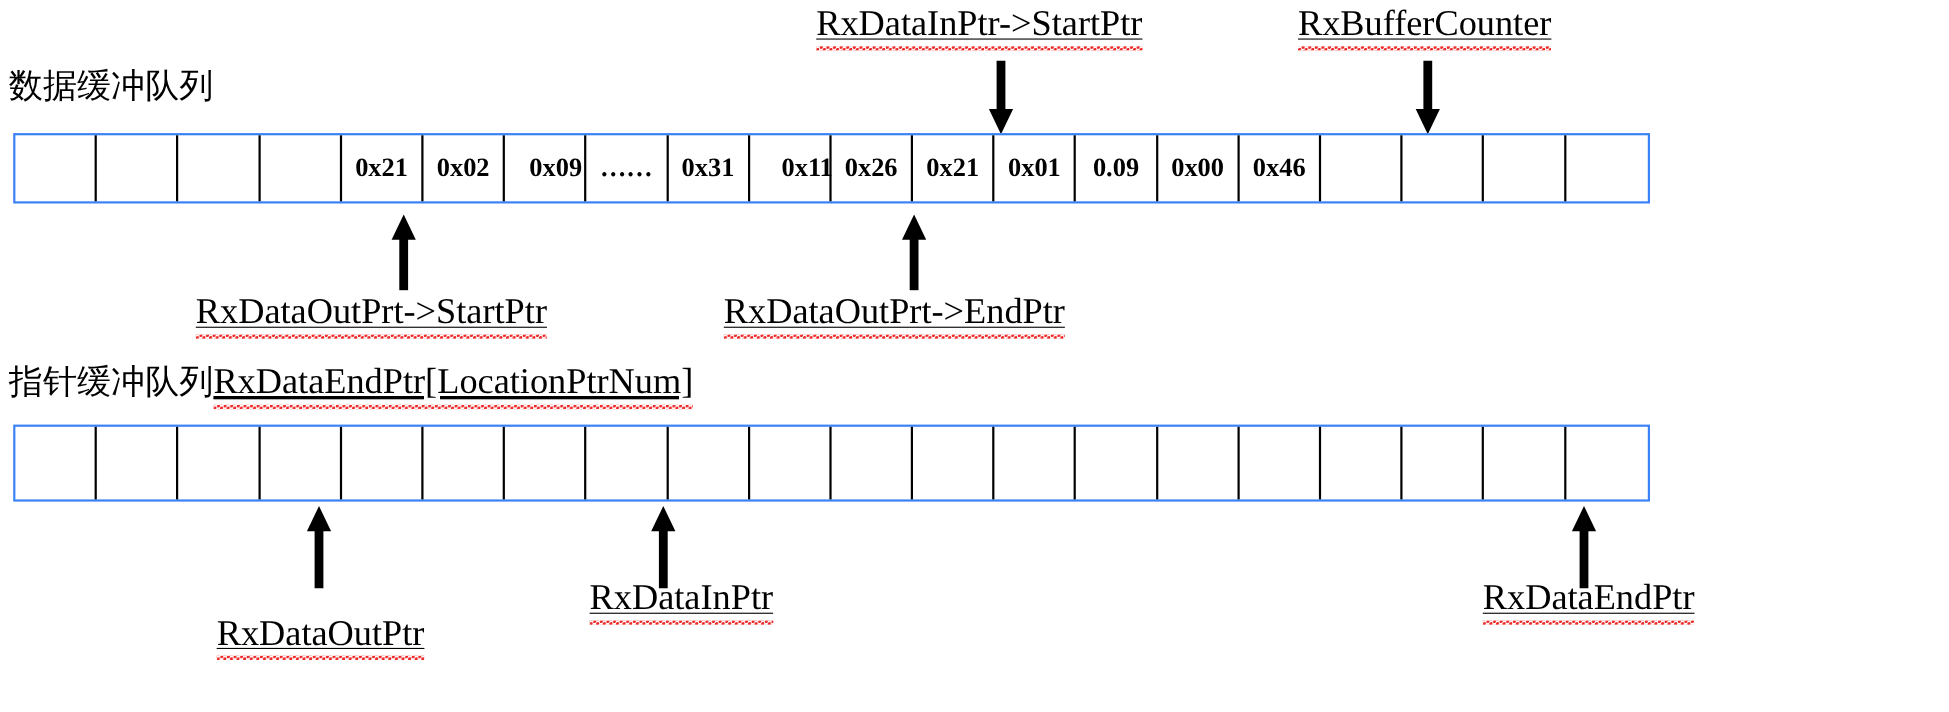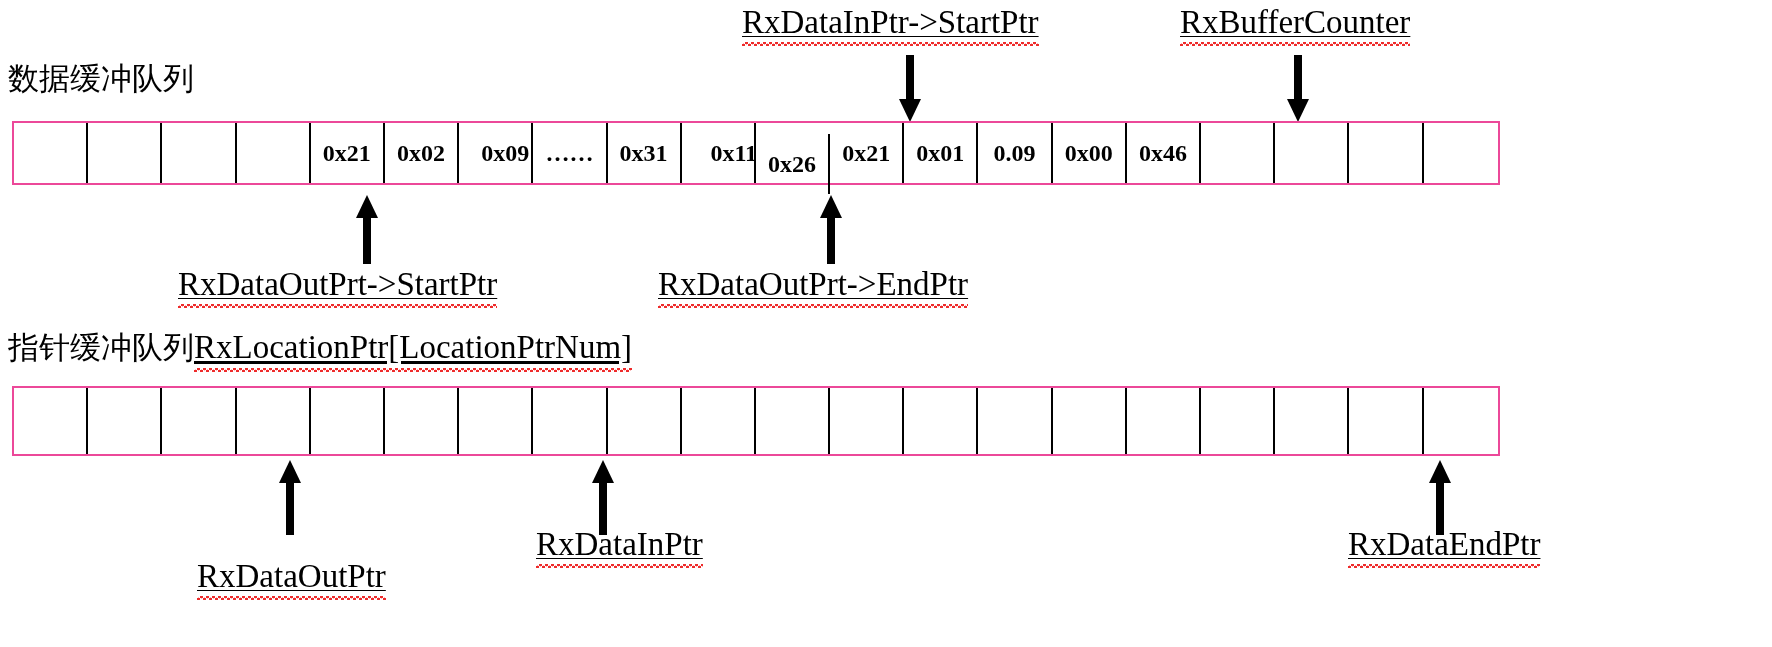--- a/index.html
+++ b/index.html
@@ -75,21 +75,21 @@
       radial-gradient(circle at 4.5px 1px, #ee2b2b 1.3px, rgba(0,0,0,0) 1.6px);
     background-size: 6px 4px;
     background-repeat: repeat-x;
   }
 
   
   .buffer-row {
     position: absolute;
     display: flex;
     box-sizing: border-box;
-    border: 2px solid #ec4899;
+    border: 2px solid #3b82f6;
     background: #fff;
   }
   .cell {
     box-sizing: border-box;
     border-right: 2px solid #000;
     display: flex;
     align-items: center;
     justify-content: center;
     font-family: "Liberation Serif", "DejaVu Serif", serif;
     font-weight: bold;
@@ -138,21 +138,21 @@
       <div class="cell" style="width: 5%;"></div>
       <div class="cell" style="width: 5%;"></div>
       <div class="cell" style="width: 5%;"></div>
       <div class="cell" style="width: 5%;"></div>
       <div class="cell" style="width: 5%;">0x21</div>
       <div class="cell" style="width: 5%;">0x02</div>
       <div class="cell" style="width: 5%; padding-left: 20px;">0x09</div>
       <div class="cell" style="width: 5%;">……</div>
       <div class="cell" style="width: 5%;">0x31</div>
       <div class="cell" style="width: 5%; padding-left: 32px;">0x11</div>
-      <div class="cell" style="width: 5%; margin-top: 11px;">0x26</div>
+      <div class="cell" style="width: 5%;">0x26</div>
       <div class="cell" style="width: 5%;">0x21</div>
       <div class="cell" style="width: 5%;">0x01</div>
       <div class="cell" style="width: 5%;">0.09</div>
       <div class="cell" style="width: 5%;">0x00</div>
       <div class="cell" style="width: 5%;">0x46</div>
       <div class="cell" style="width: 5%;"></div>
       <div class="cell" style="width: 5%;"></div>
       <div class="cell" style="width: 5%;"></div>
       <div class="cell" style="width: 5%;"></div>
     </div>
@@ -169,21 +169,21 @@
       <polygon points="4,26 26,26 15,3" fill="#000"></polygon>
       <rect x="11" y="24" width="8" height="48" fill="#000"></rect>
     </svg>
   </div>
 
   <div class="ptr-label" style="left:178px; top:268px;">RxDataOutPrt-&gt;StartPtr</div>
 
   <div class="ptr-label" style="left:658px; top:268px;">RxDataOutPrt-&gt;EndPtr</div>
 
   <div class="caption" style="left:8px; top:331px;">
-    <span class="cn">指针缓冲队列</span><span class="en">RxLocationPtr[LocationPtrNum]</span>
+    <span class="cn">指针缓冲队列</span><span class="en">RxDataEndPtr[LocationPtrNum]</span>
   </div>
 
   <div class="buffer-row" id="pointer-buffer-row" style="left:12px; top:386px; width:1488px; height:70px;">
       <div class="cell" style="width: 5%;"></div>
       <div class="cell" style="width: 5%;"></div>
       <div class="cell" style="width: 5%;"></div>
       <div class="cell" style="width: 5%;"></div>
       <div class="cell" style="width: 5%;"></div>
       <div class="cell" style="width: 5%;"></div>
       <div class="cell" style="width: 5%;"></div>

